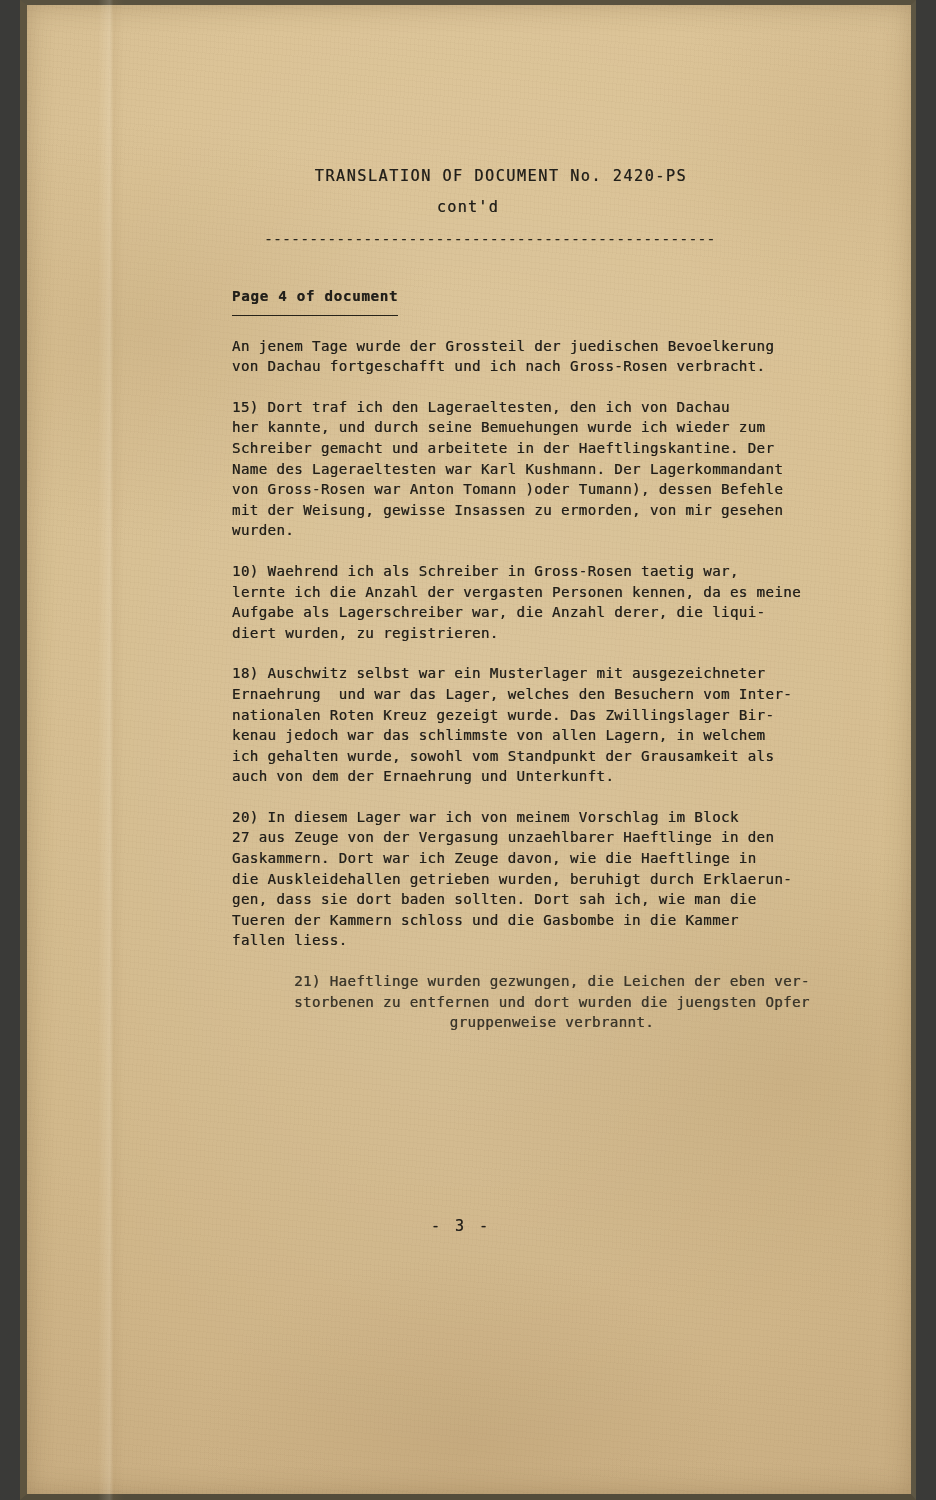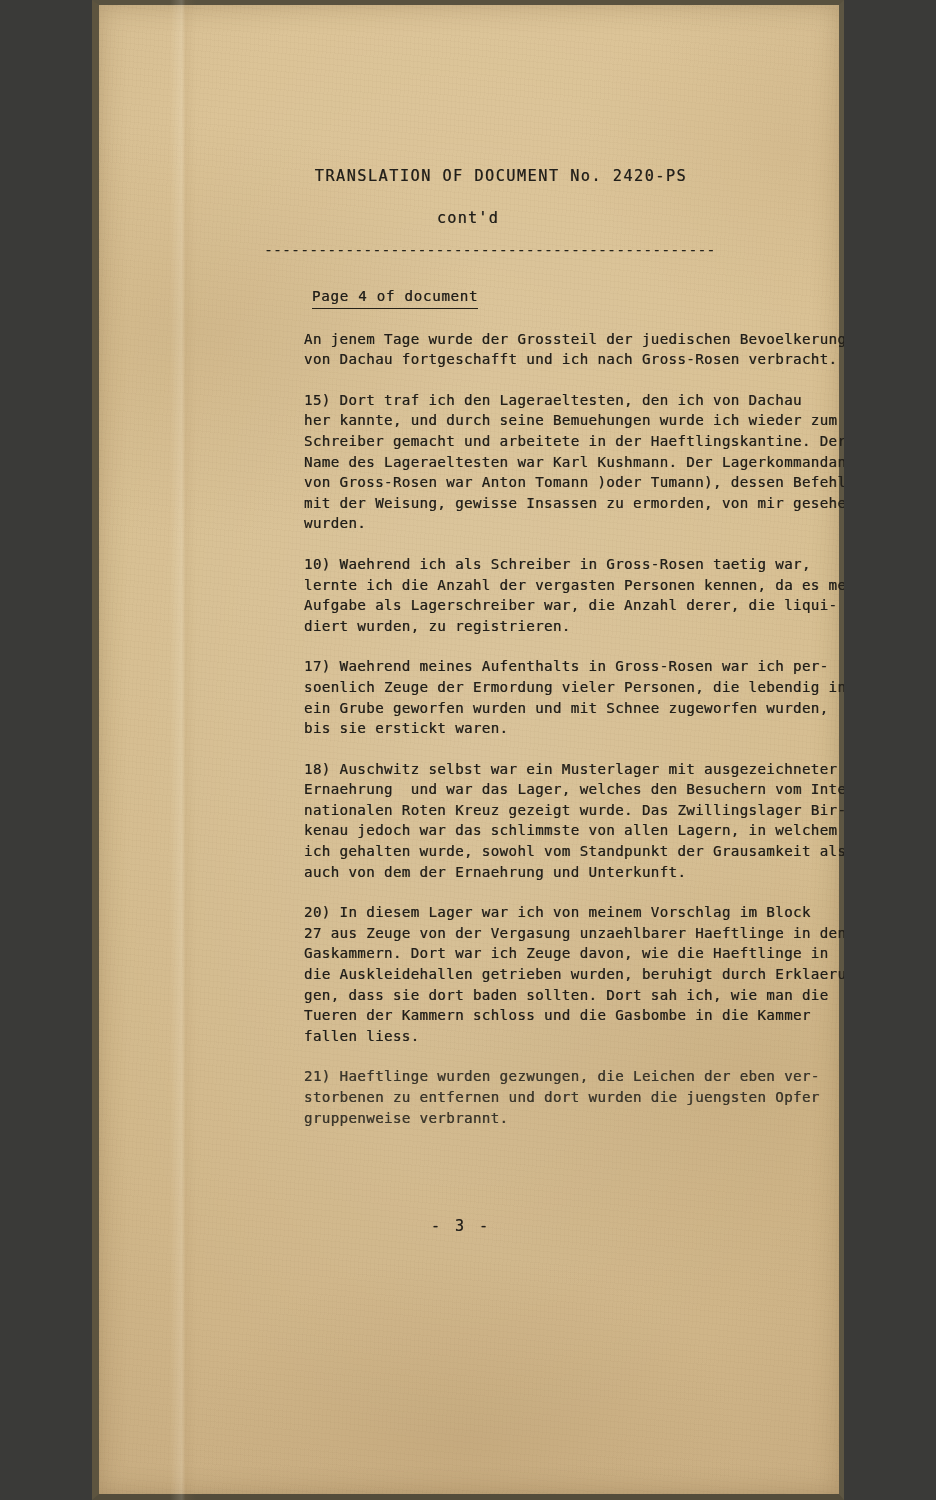--- a/index.html
+++ b/index.html
@@ -4,21 +4,21 @@
 <title>Scanned Document Page</title>
 <style>
   html, body {
     margin: 0;
     padding: 0;
     background: #3a3a38;
   }
 
   .page {
     position: relative;
-    width: 752px;
+    width: 896px;
     height: 1500px;
     margin: 0 auto;
     overflow: hidden;
     background-color: #d9c094;
     background-image:
       
       radial-gradient(ellipse 420px 300px at 14% 22%, rgba(176,146,100,0.22), rgba(176,146,100,0) 70%),
       radial-gradient(ellipse 500px 340px at 86% 72%, rgba(170,140,96,0.20), rgba(170,140,96,0) 70%),
       radial-gradient(ellipse 380px 260px at 50% 96%, rgba(160,130,88,0.18), rgba(160,130,88,0) 72%),
       radial-gradient(ellipse 300px 240px at 92% 10%, rgba(196,168,124,0.25), rgba(196,168,124,0) 70%),
@@ -76,21 +76,21 @@
     text-align: center;
   }
   .header .line1 {
     font-size: 15.2px;
     letter-spacing: 1.5px;
     padding-left: 66px;
   }
   .header .line2 {
     font-size: 15.2px;
     letter-spacing: 1.2px;
-    margin-top: 21px;
+    margin-top: 10px;
   }
   .header .rule {
     margin-top: 12px;
     font-size: 14px;
     letter-spacing: 0.6px;
     padding-left: 44px;
     color: #26241d;
     overflow: hidden;
     white-space: nowrap;
   }
@@ -103,37 +103,38 @@
     width: 640px;
   }
 
   .para {
     margin: 0 0 20px 0;
   }
 
   .section-head {
     display: inline-block;
     border-bottom: 1.3px solid #262219;
-    padding-bottom: 1px;
-    margin: 0 0 20px 8px;
+    padding-bottom: 8px;
+    margin: 0 0 20px 0;
     letter-spacing: 0.7px;
+    font-weight: bold;
   }
 
   .folio {
     position: absolute;
     left: 0; right: 0;
     top: 1216px;
     text-align: center;
     font-size: 15px;
     letter-spacing: 3px;
     padding-right: 14px;
   }
 
   
-  .faint { color: #3a362b; }
+  .faint { color: #3a362b; text-align: center; }
 </style>
 </head>
 <body>
 
 <div class="page">
 
   <div class="scan-edge"></div>
   <div class="crease"></div>
 
   <div class="header">
@@ -156,24 +157,20 @@
 Name des Lageraeltesten war Karl Kushmann. Der Lagerkommandant
 von Gross-Rosen war Anton Tomann )oder Tumann), dessen Befehle
 mit der Weisung, gewisse Insassen zu ermorden, von mir gesehen
 wurden.</p>
 
     <p class="typed para">10) Waehrend ich als Schreiber in Gross-Rosen taetig war,
 lernte ich die Anzahl der vergasten Personen kennen, da es meine
 Aufgabe als Lagerschreiber war, die Anzahl derer, die liqui-
 diert wurden, zu registrieren.</p>
 
-    <p class="typed para">17) Waehrend meines Aufenthalts in Gross-Rosen war ich per-
-soenlich Zeuge der Ermordung vieler Personen, die lebendig in
-ein Grube geworfen wurden und mit Schnee zugeworfen wurden,
-bis sie erstickt waren.</p>
 
     <p class="typed para">18) Auschwitz selbst war ein Musterlager mit ausgezeichneter
 Ernaehrung  und war das Lager, welches den Besuchern vom Inter-
 nationalen Roten Kreuz gezeigt wurde. Das Zwillingslager Bir-
 kenau jedoch war das schlimmste von allen Lagern, in welchem
 ich gehalten wurde, sowohl vom Standpunkt der Grausamkeit als
 auch von dem der Ernaehrung und Unterkunft.</p>
 
     <p class="typed para">20) In diesem Lager war ich von meinem Vorschlag im Block
 27 aus Zeuge von der Vergasung unzaehlbarer Haeftlinge in den

